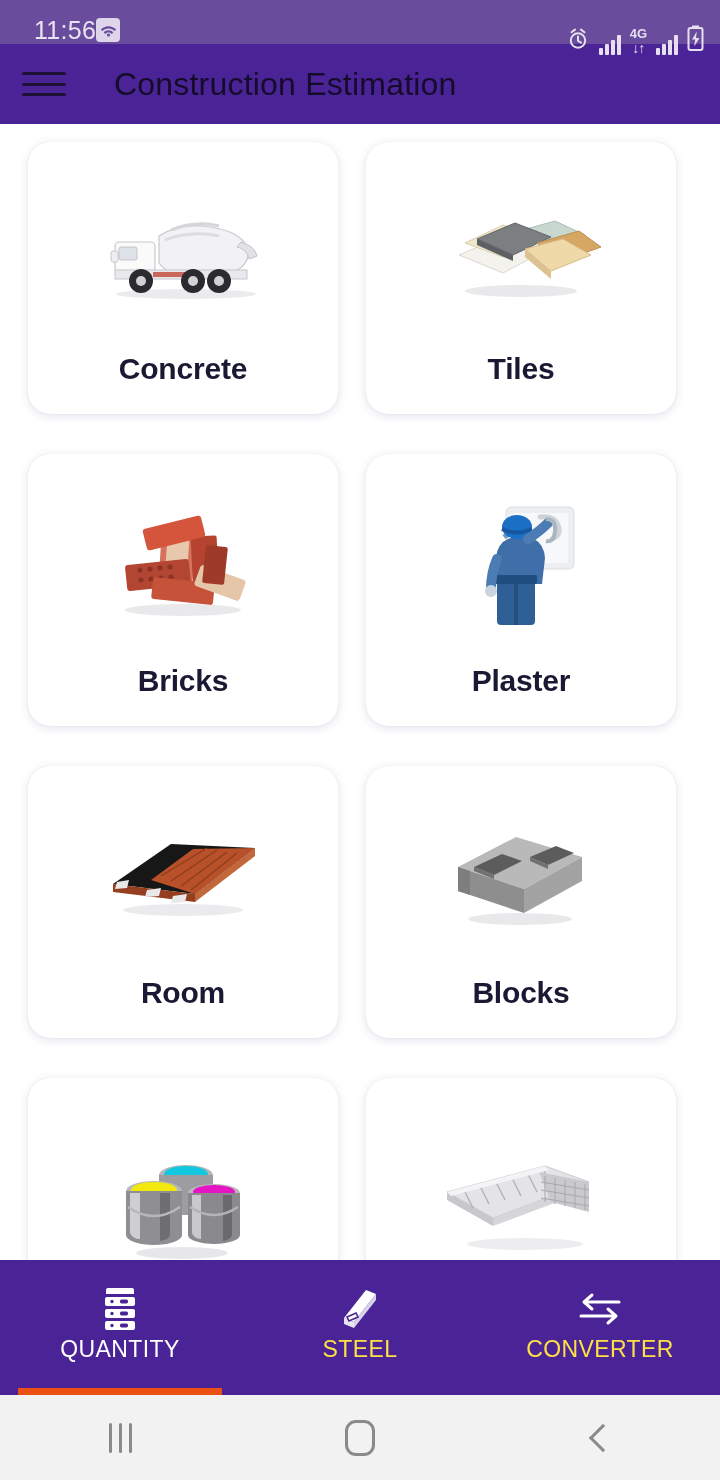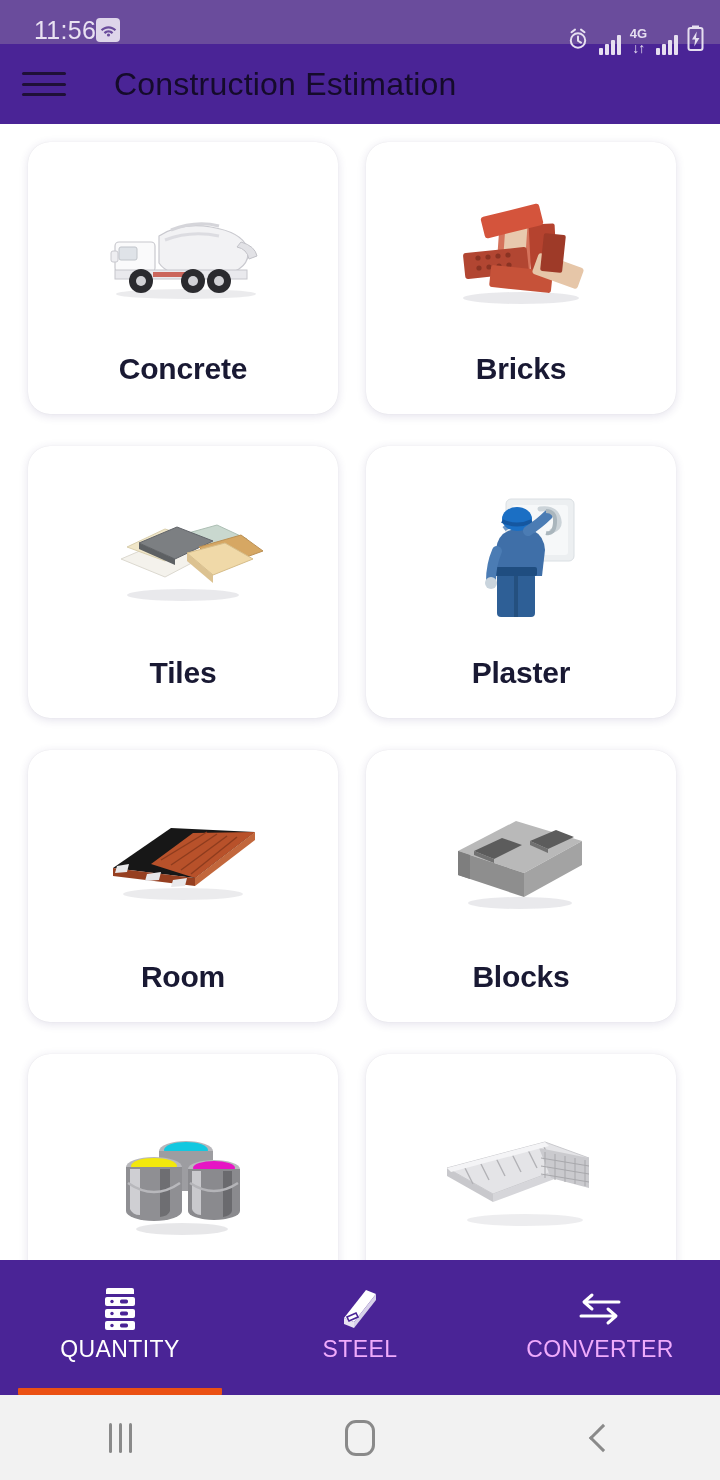--- a/index.html
+++ b/index.html
@@ -49,21 +49,21 @@
     margin-left:48px; letter-spacing:.2px;
   }
 
   
   .content{
     position:absolute; top:124px; left:0; right:0; bottom:135px;
     background:#ffffff; overflow:hidden;
   }
   .grid{
     display:grid; grid-template-columns:1fr 1fr;
-    gap:32px 28px;
+    gap:40px 28px;
     padding:18px 44px 0 28px;
   }
   .card{
     background:#ffffff;
     border-radius:22px;
     height:272px;
     box-shadow:0 2px 10px rgba(60,40,110,.14), 0 0 1px rgba(0,0,0,.10);
     display:flex; flex-direction:column;
     align-items:center; justify-content:flex-start;
     cursor:pointer;
@@ -86,21 +86,21 @@
     display:flex; align-items:stretch;
   }
   .tab{
     flex:1; display:flex; flex-direction:column;
     align-items:center; justify-content:center;
     gap:4px; position:relative; cursor:pointer;
     padding-bottom:6px;
   }
   .tab-label{ font-size:23px; font-weight:400; letter-spacing:.4px; }
   .tab.active .tab-label{ color:#ffffff; }
-  .tab:not(.active) .tab-label{ color:#f0abfc; }
+  .tab:not(.active) .tab-label{ color:#fde047; }
   .tab-underline{
     position:absolute; bottom:0; height:7px; background:#eb5113;
     left:18px; right:18px; border-radius:1px;
   }
   .tab-icon{ height:46px; display:flex; align-items:center; justify-content:center; }
 
   
   .sys-nav{
     position:absolute; left:0; right:0; bottom:0; height:85px;
     background:#f2f2f2; display:flex; align-items:center;
@@ -187,20 +187,37 @@
           <rect x="52" y="66" width="36" height="5" fill="#c0392b" opacity=".75"></rect>
           <circle cx="40" cy="75" r="12" fill="#2b2b2f"></circle>
             <circle cx="40" cy="75" r="5" fill="#d2d2d6"></circle>
           <circle cx="92" cy="75" r="12" fill="#2b2b2f"></circle>
             <circle cx="92" cy="75" r="5" fill="#d2d2d6"></circle>
           <circle cx="118" cy="75" r="12" fill="#2b2b2f"></circle>
             <circle cx="118" cy="75" r="5" fill="#d2d2d6"></circle>
         </svg>
       </div>
       <div class="card-label">Concrete</div>
+    </div>
+
+    <div class="card">
+      <div class="card-img">
+        <svg width="160" height="100" viewBox="0 0 160 100">
+          <ellipse cx="80" cy="88" rx="56" ry="6" fill="#cfcfd4" opacity=".45"></ellipse>
+          <polygon points="18,52 60,34 104,48 62,70" fill="#f4f2ec" stroke="#dcd9d0" stroke-width="1"></polygon>
+          <polygon points="24,40 62,22 100,34 62,54" fill="#f0e6c8" stroke="#d9cfae" stroke-width="1"></polygon>
+          <polygon points="78,28 114,18 144,32 108,46" fill="#c9d8cf" stroke="#adbfb4" stroke-width="1"></polygon>
+          <polygon points="36,36 74,20 110,34 72,52" fill="#7c7f82" stroke="#62656a" stroke-width="1"></polygon>
+          <polygon points="36,36 72,52 72,58 36,42" fill="#5d6063"></polygon>
+          <polygon points="96,40 138,28 160,44 116,60" fill="#d6a763" stroke="#bb9054" stroke-width="1"></polygon>
+          <polygon points="84,46 122,36 150,52 110,68" fill="#f0d9a8" stroke="#d6bd8a" stroke-width="1"></polygon>
+          <polygon points="84,46 110,68 110,76 84,54" fill="#dcc291"></polygon>
+        </svg>
+      </div>
+      <div class="card-label">Tiles</div>
     </div>
 
     <div class="card">
       <div class="card-img">
         <svg width="150" height="110" viewBox="0 0 150 110">
           <ellipse cx="75" cy="100" rx="58" ry="6" fill="#cfcfd4" opacity=".45"></ellipse>
           <rect x="52" y="18" width="34" height="62" rx="2" fill="#d5735c" transform="rotate(4 69 49)"></rect>
           <rect x="58" y="22" width="22" height="54" rx="2" fill="#e8c9ae" transform="rotate(4 69 49)"></rect>
           <rect x="84" y="26" width="26" height="56" rx="2" fill="#b5432f" transform="rotate(-3 97 54)"></rect>
           <rect x="36" y="12" width="60" height="22" rx="3" fill="#d4543c" transform="rotate(-14 66 23)"></rect>
@@ -218,37 +235,20 @@
           <rect x="44" y="70" width="62" height="22" rx="3" fill="#c65239" transform="rotate(6 75 81)"></rect>
           <rect x="88" y="62" width="48" height="22" rx="3" fill="#e6c6a8" transform="rotate(20 112 73)"></rect>
           <rect x="96" y="36" width="22" height="38" rx="2" fill="#9e3a28" transform="rotate(6 107 55)"></rect>
         </svg>
       </div>
       <div class="card-label">Bricks</div>
     </div>
 
     <div class="card">
       <div class="card-img">
-        <svg width="160" height="100" viewBox="0 0 160 100">
-          <ellipse cx="80" cy="88" rx="56" ry="6" fill="#cfcfd4" opacity=".45"></ellipse>
-          <polygon points="18,52 60,34 104,48 62,70" fill="#f4f2ec" stroke="#dcd9d0" stroke-width="1"></polygon>
-          <polygon points="24,40 62,22 100,34 62,54" fill="#f0e6c8" stroke="#d9cfae" stroke-width="1"></polygon>
-          <polygon points="78,28 114,18 144,32 108,46" fill="#c9d8cf" stroke="#adbfb4" stroke-width="1"></polygon>
-          <polygon points="36,36 74,20 110,34 72,52" fill="#7c7f82" stroke="#62656a" stroke-width="1"></polygon>
-          <polygon points="36,36 72,52 72,58 36,42" fill="#5d6063"></polygon>
-          <polygon points="96,40 138,28 160,44 116,60" fill="#d6a763" stroke="#bb9054" stroke-width="1"></polygon>
-          <polygon points="84,46 122,36 150,52 110,68" fill="#f0d9a8" stroke="#d6bd8a" stroke-width="1"></polygon>
-          <polygon points="84,46 110,68 110,76 84,54" fill="#dcc291"></polygon>
-        </svg>
-      </div>
-      <div class="card-label">Tiles</div>
-    </div>
-
-    <div class="card">
-      <div class="card-img">
         <svg width="130" height="125" viewBox="0 0 130 125">
           <rect x="50" y="4" width="68" height="62" rx="5" fill="#eceff1" stroke="#dadfe3" stroke-width="1"></rect>
           <rect x="56" y="10" width="56" height="50" rx="3" fill="#f6f8f9"></rect>
           <path d="M84 14 q14-2 18 8 t-6 14" fill="none" stroke="#ccd4d9" stroke-width="5" stroke-linecap="round"></path>
           <path d="M40 54 q2-14 12-18 l12-4 14 4 q10 5 11 19 l-3 26 H40z" fill="#3f6fa8"></path>
           <path d="M48 34 q8-6 16-6 t16 8" fill="none" stroke="#6e97c4" stroke-width="5"></path>
           <ellipse cx="61" cy="24" rx="15" ry="12" fill="#1b6fc4"></ellipse>
           <path d="M46 26 q15 7 30 0" stroke="#1557a0" stroke-width="4" fill="none"></path>
           <rect x="41" y="78" width="38" height="44" rx="4" fill="#2e5f96"></rect>
           <rect x="58" y="78" width="4" height="44" fill="#24507f"></rect>

